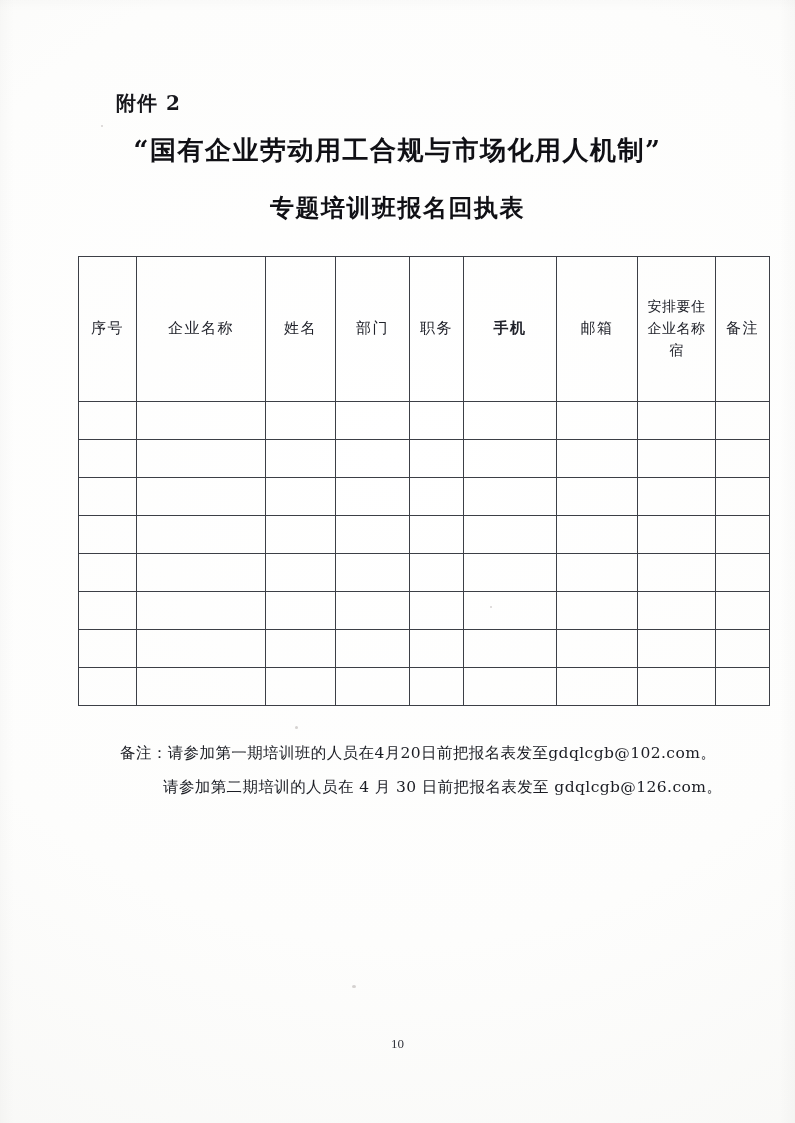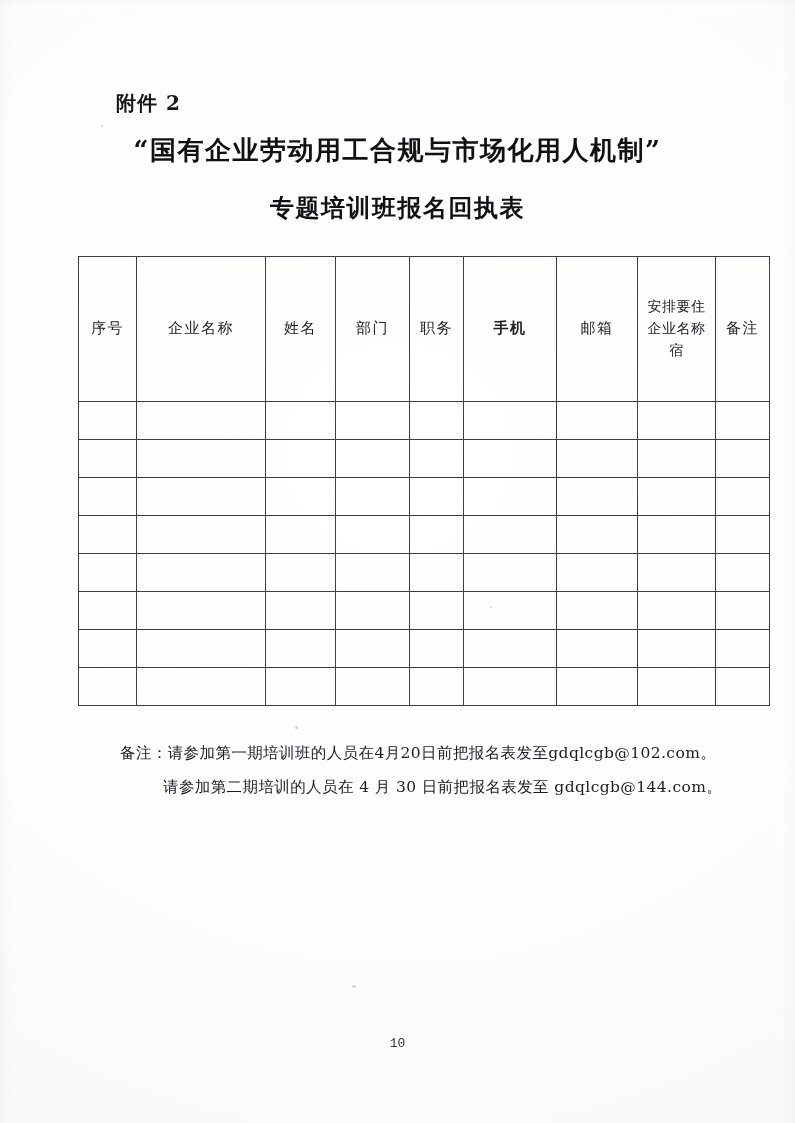--- a/index.html
+++ b/index.html
@@ -127,21 +127,21 @@
     padding-left: 163px;
   }
 
   
   .page-number {
     position: absolute;
     left: 0;
     top: 1036px;
     width: 795px;
     text-align: center;
-    font-family: Liberation Mono, monospace;
+    font-family: Liberation Serif, serif;
     font-size: 13px;
     color: #32343c;
   }
 
   
   .speck {
     position: absolute;
     background: rgba(120,110,105,0.30);
     border-radius: 50%;
     pointer-events: none;
@@ -263,21 +263,21 @@
           <td style="width: 92px;"></td>
           <td style="width: 80px;"></td>
           <td style="width: 77px;"></td>
           <td style="width: 53px;"></td>
         </tr>
       </tbody>
   </table>
 
   <div class="notes">
     <div class="note-line first">备注：请参加第一期培训班的人员在4月20日前把报名表发至gdqlcgb@102.com。</div>
-    <div class="note-line indented">请参加第二期培训的人员在 4 月 30 日前把报名表发至 gdqlcgb@144.com。</div>
+    <div class="note-line indented">请参加第二期培训的人员在 4 月 30 日前把报名表发至 gdqlcgb@126.com。</div>
   </div>
 
   <div class="page-number">10</div>
 
   <div class="speck" style="left:295px; top:726px; width:3px; height:3px;"></div>
   <div class="speck" style="left:352px; top:985px; width:4px; height:3px;"></div>
   <div class="speck" style="left:490px; top:606px; width:2px; height:2px;"></div>
   <div class="speck" style="left:101px; top:125px; width:2px; height:2px;"></div>
 
 </div>

